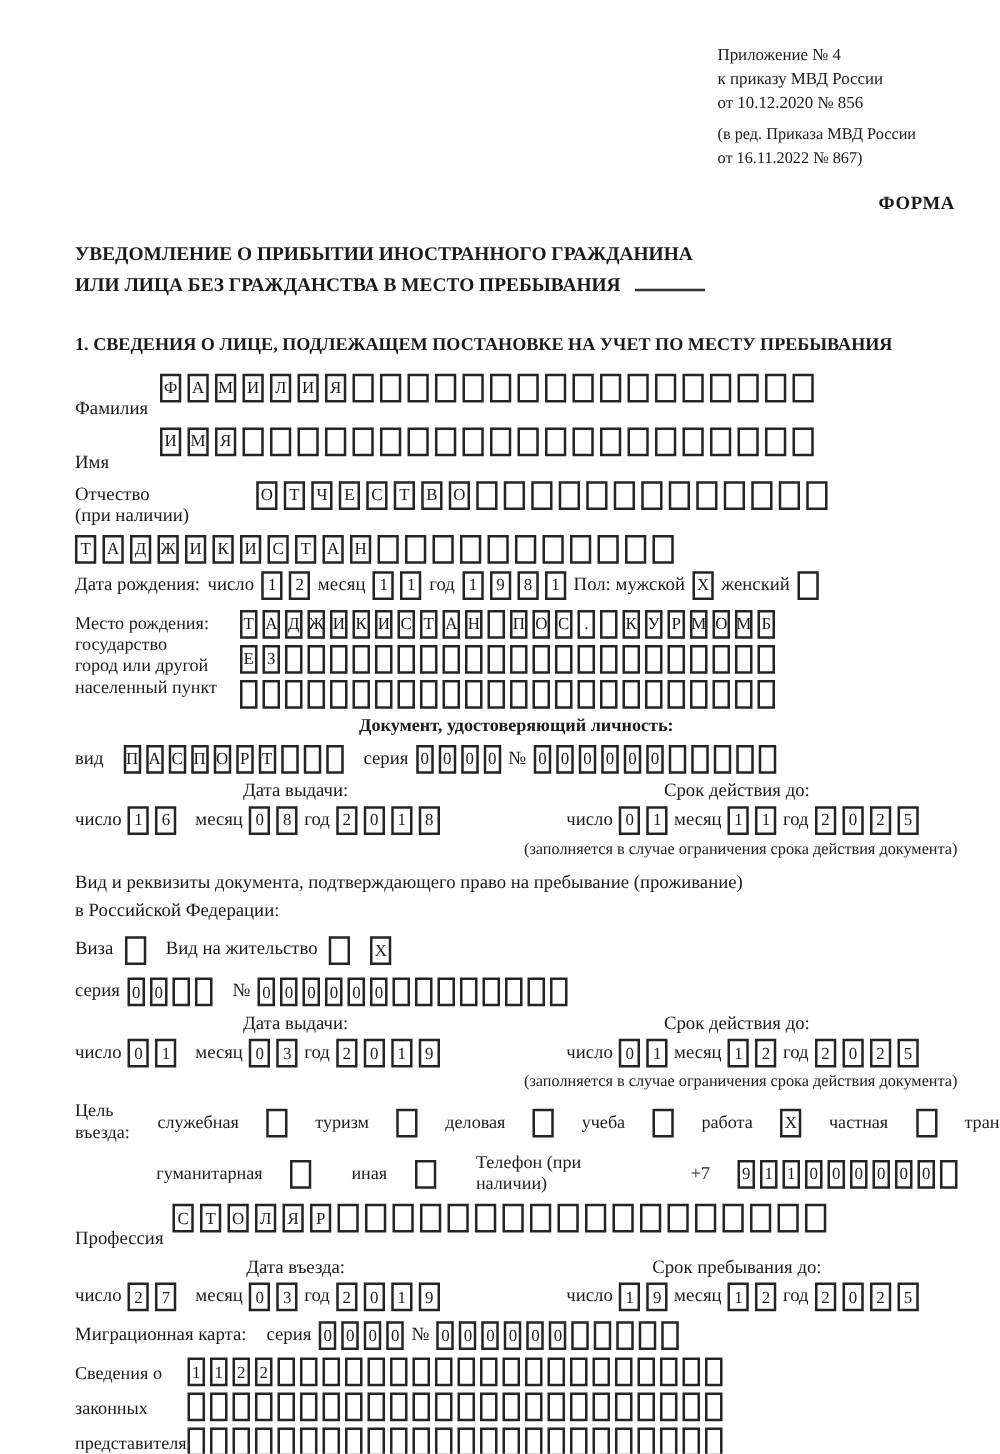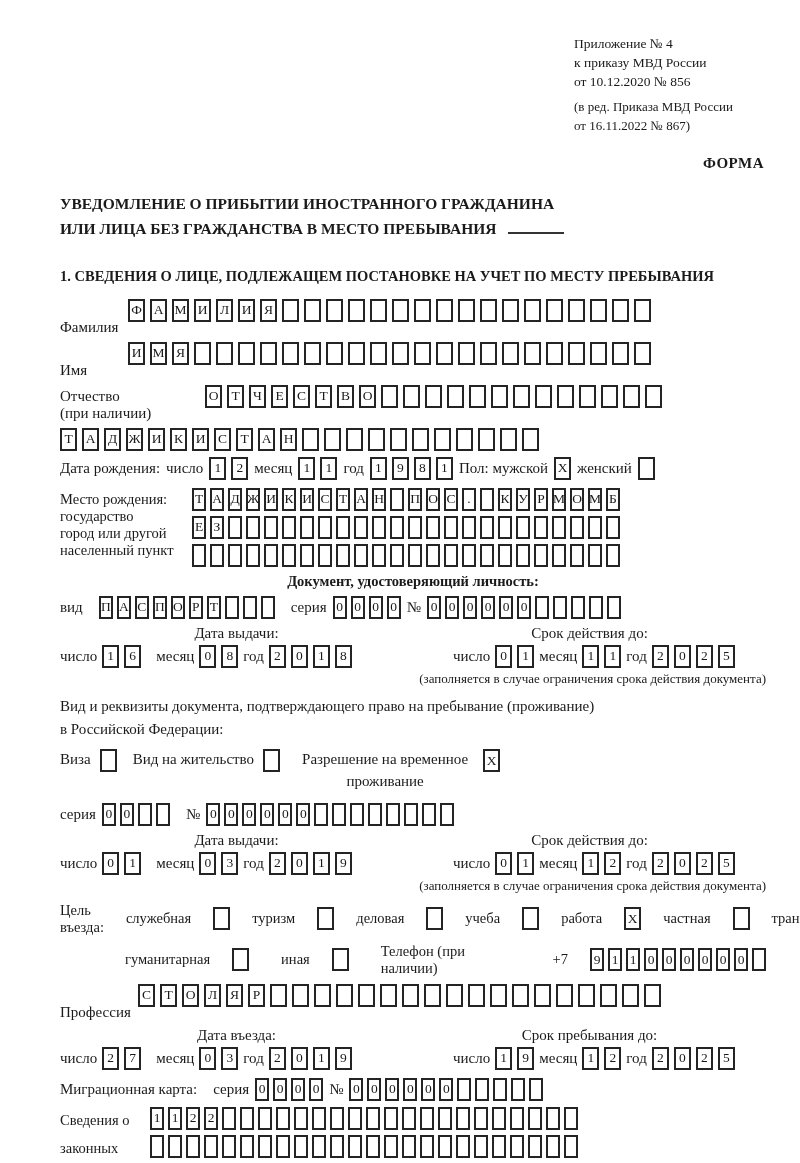--- a/index.html
+++ b/index.html
@@ -412,21 +412,20 @@
   <div class="visa-row">
     <div class="opt">
       <span class="opt-label">Виза</span>
       <span class="cell"></span>
     </div>
     <div class="opt">
       <span class="opt-label">Вид на жительство</span>
       <span class="cell"></span>
     </div>
     <div class="opt">
-      <span class="opt-label lw180">Разрешение на временное проживание</span>
       <span class="cell">X</span>
     </div>
   </div>
 
   <div class="inline-row" style="margin-top:6px;">
     <span class="t">серия</span>
     <span class="cells n">
         <span class="cell">0</span>
         <span class="cell">0</span>
         <span class="cell"></span>

